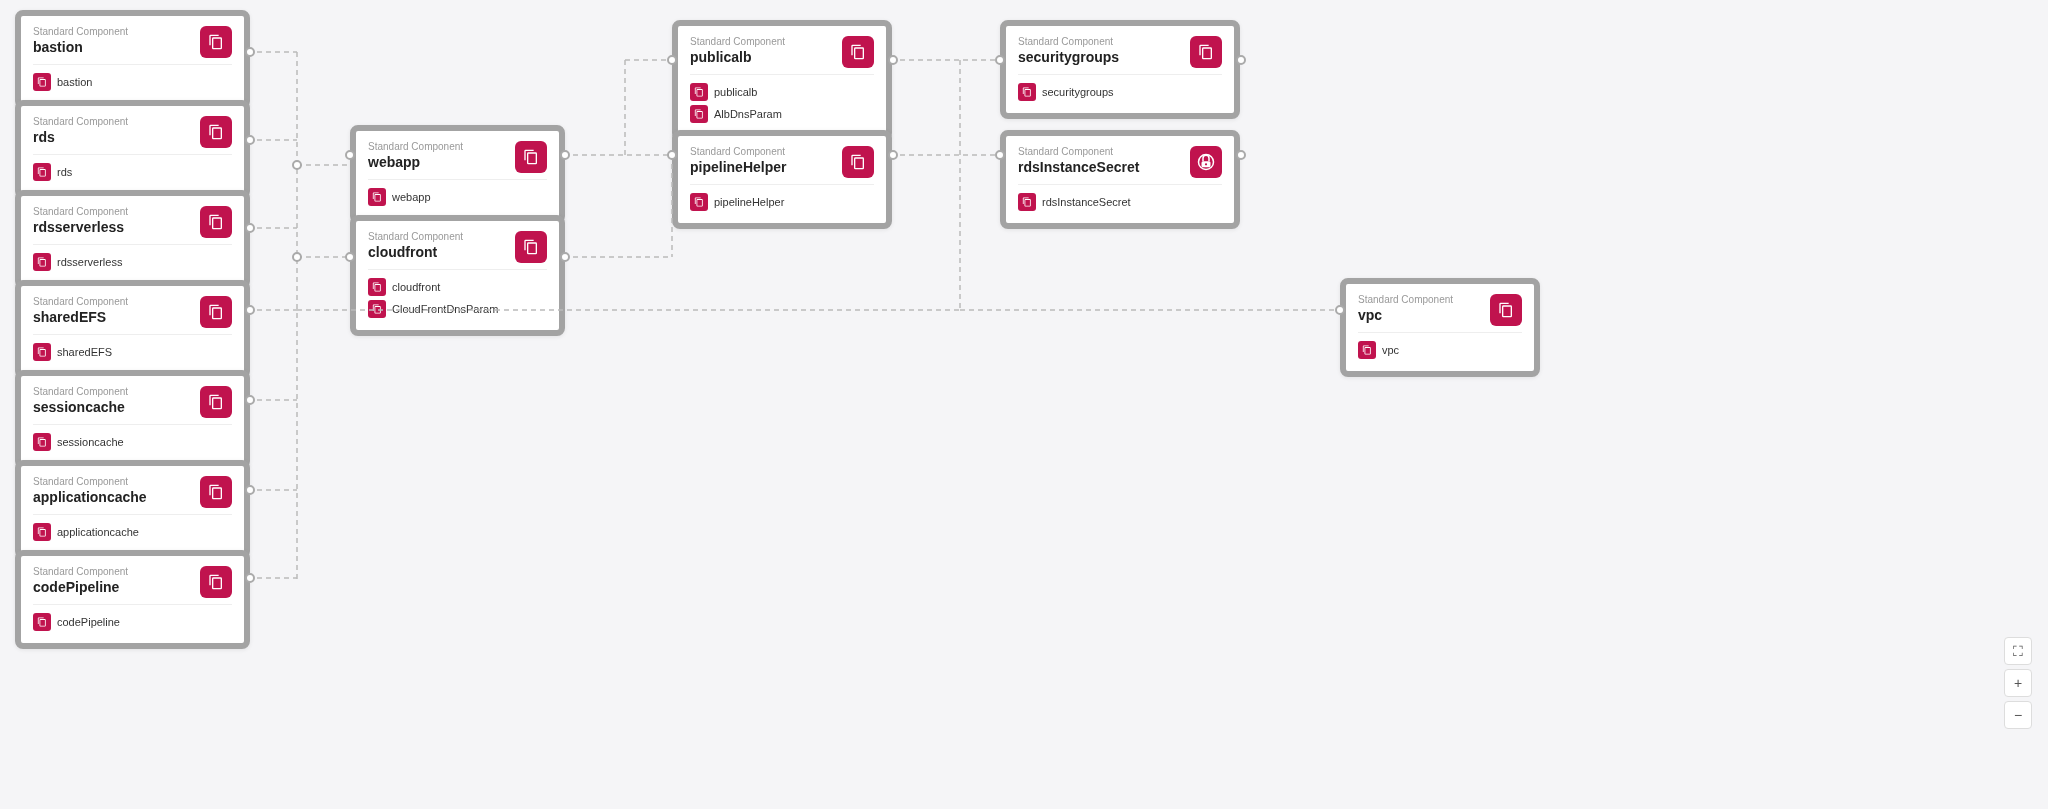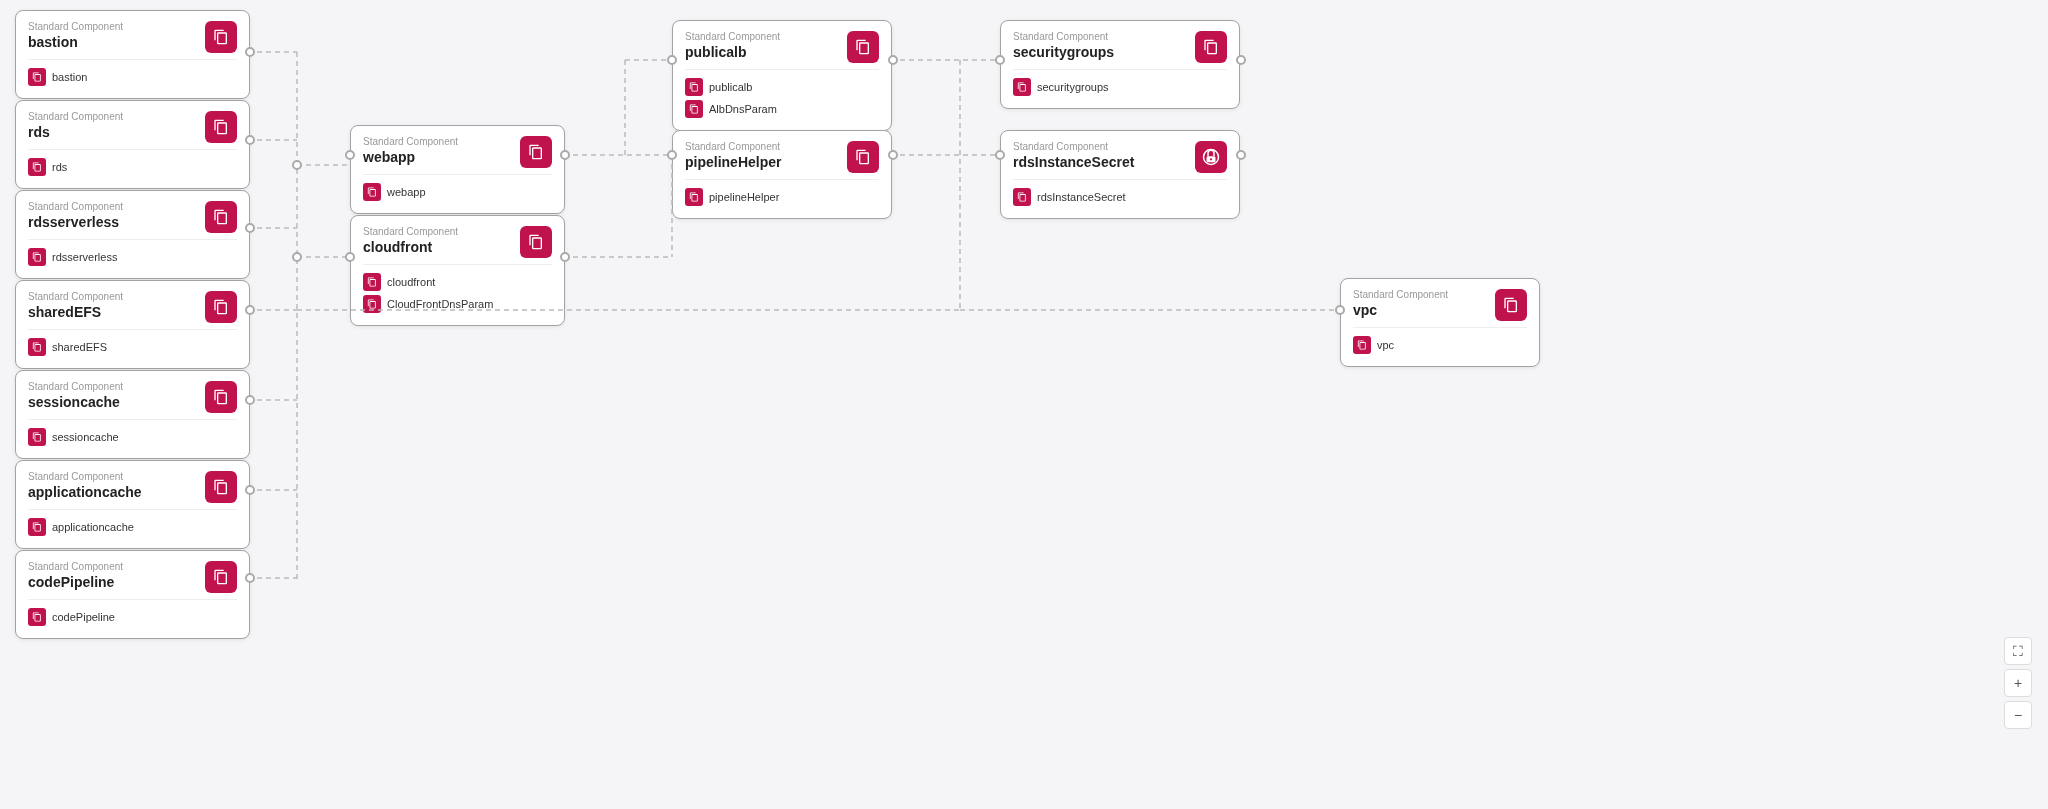--- a/index.html
+++ b/index.html
@@ -15,21 +15,21 @@
     .canvas {
       position: relative;
       width: 100%;
       height: 100%;
       background: #f5f5f7;
     }
 
     .component-card {
       position: absolute;
       background: #ffffff;
-      border: 1px solid #a3a3a3;
+      border: 6px solid #a3a3a3;
       border-radius: 8px;
       padding: 10px 12px;
       min-width: 200px;
       box-shadow: 0 1px 4px rgba(0,0,0,0.08);
     }
 
     .component-card .card-header {
       display: flex;
       justify-content: space-between;
       align-items: flex-start;

